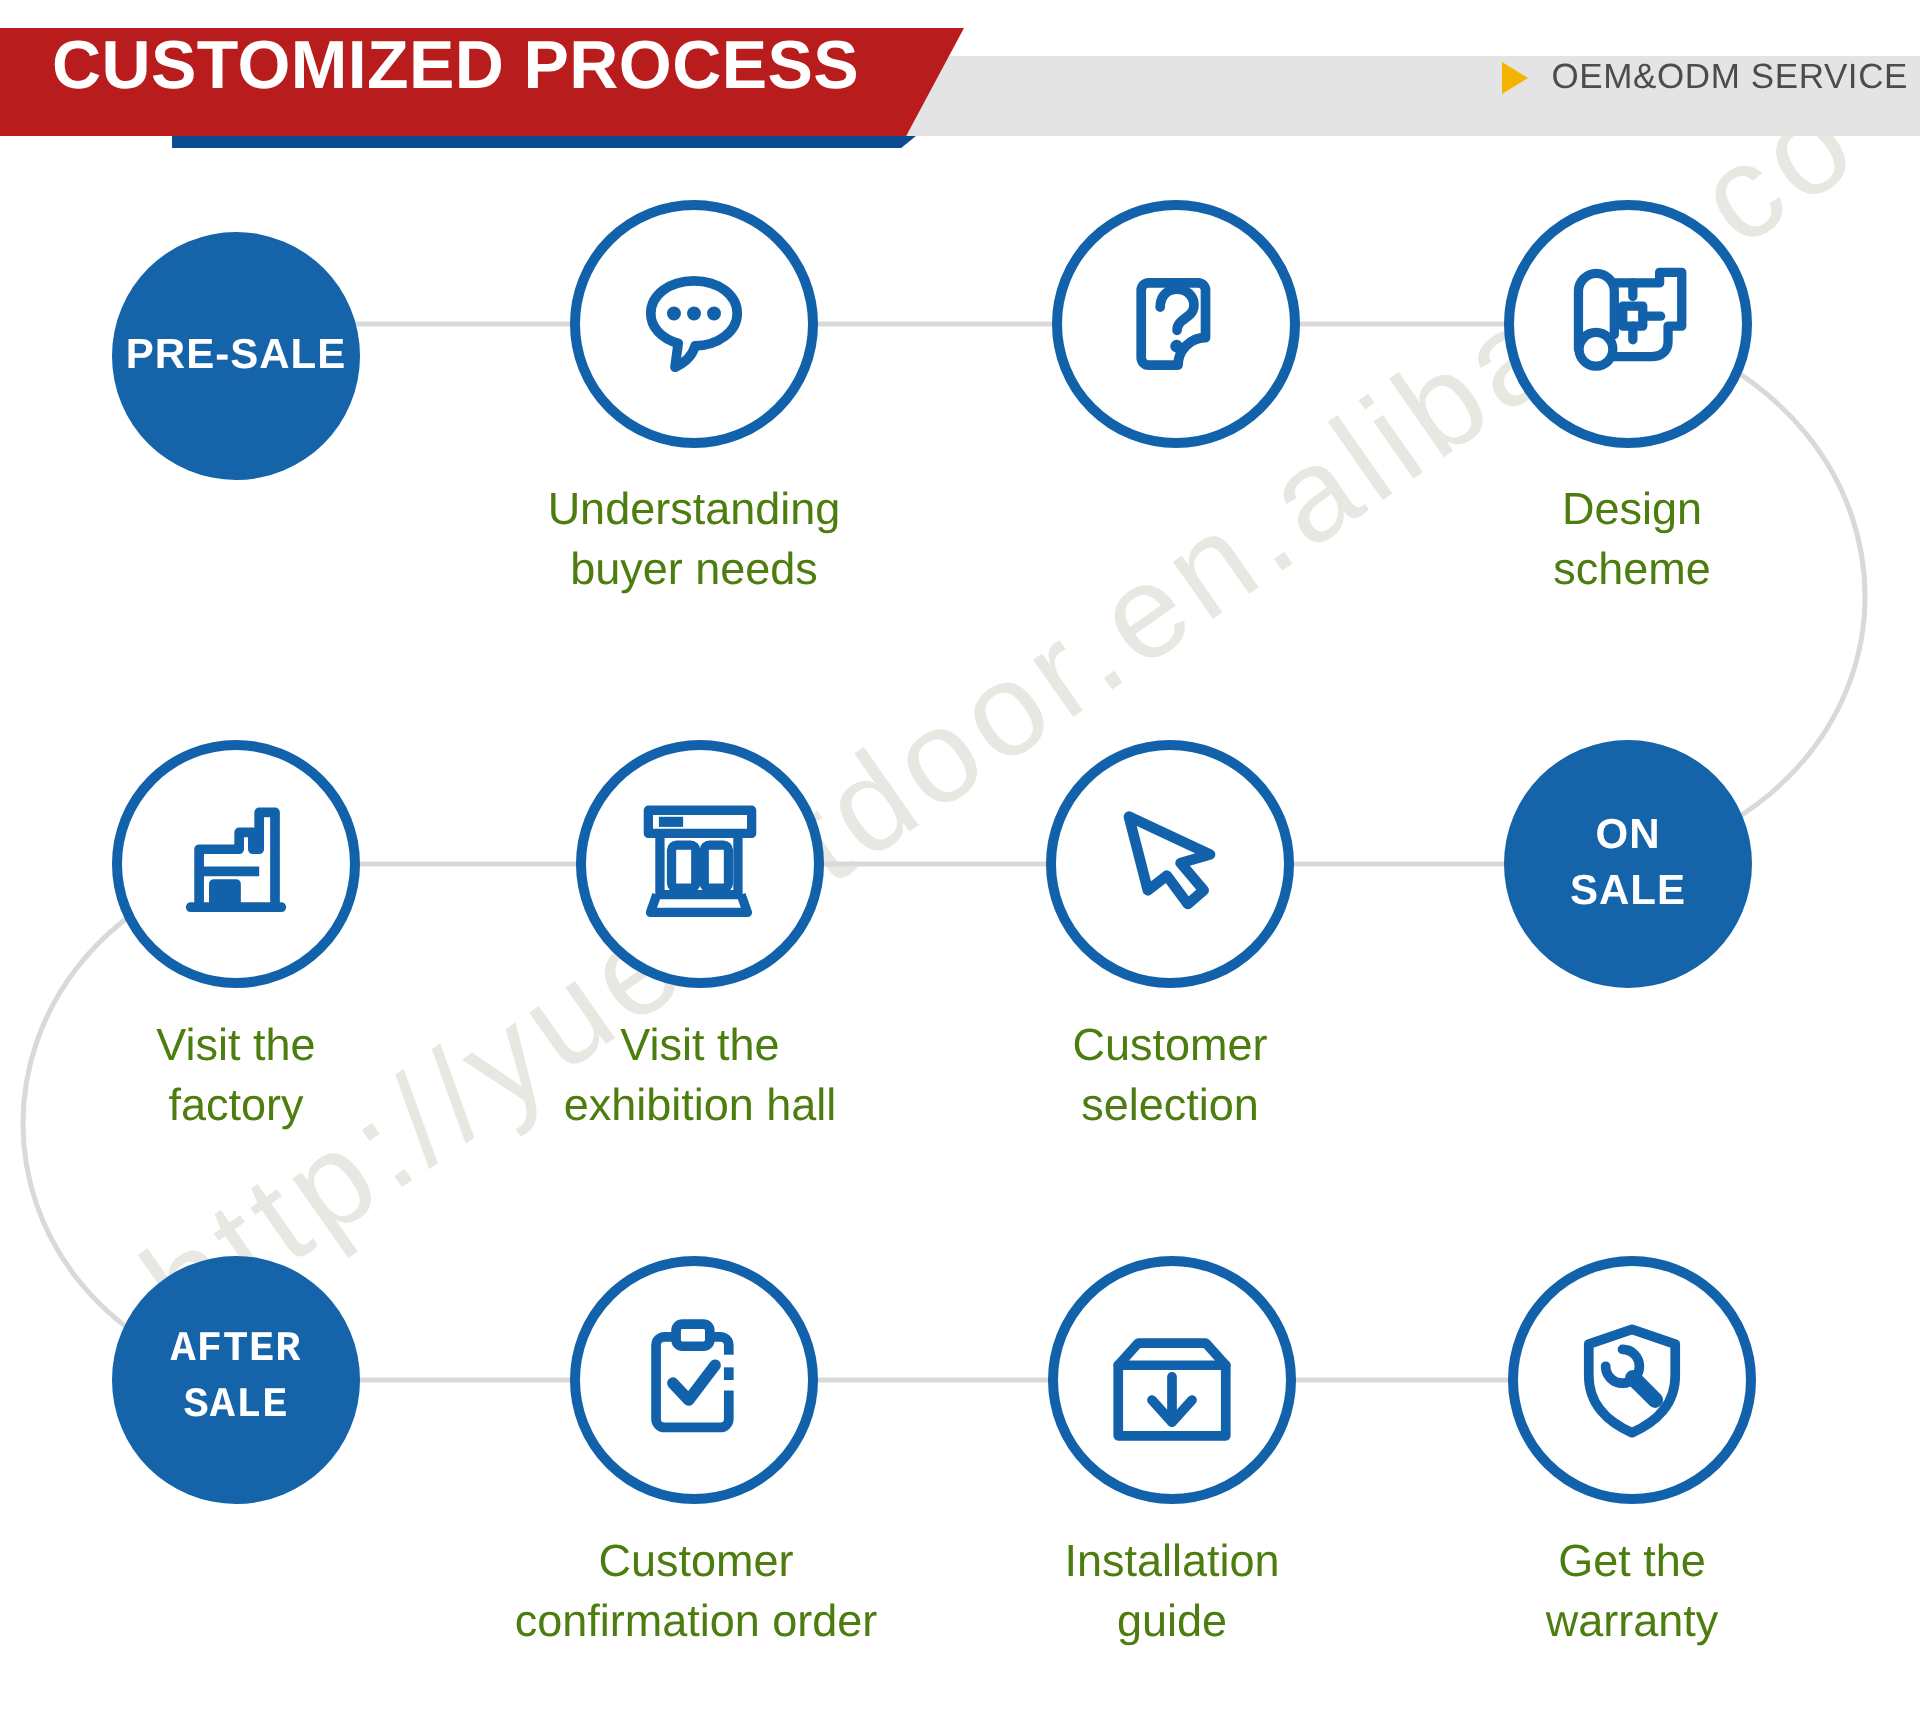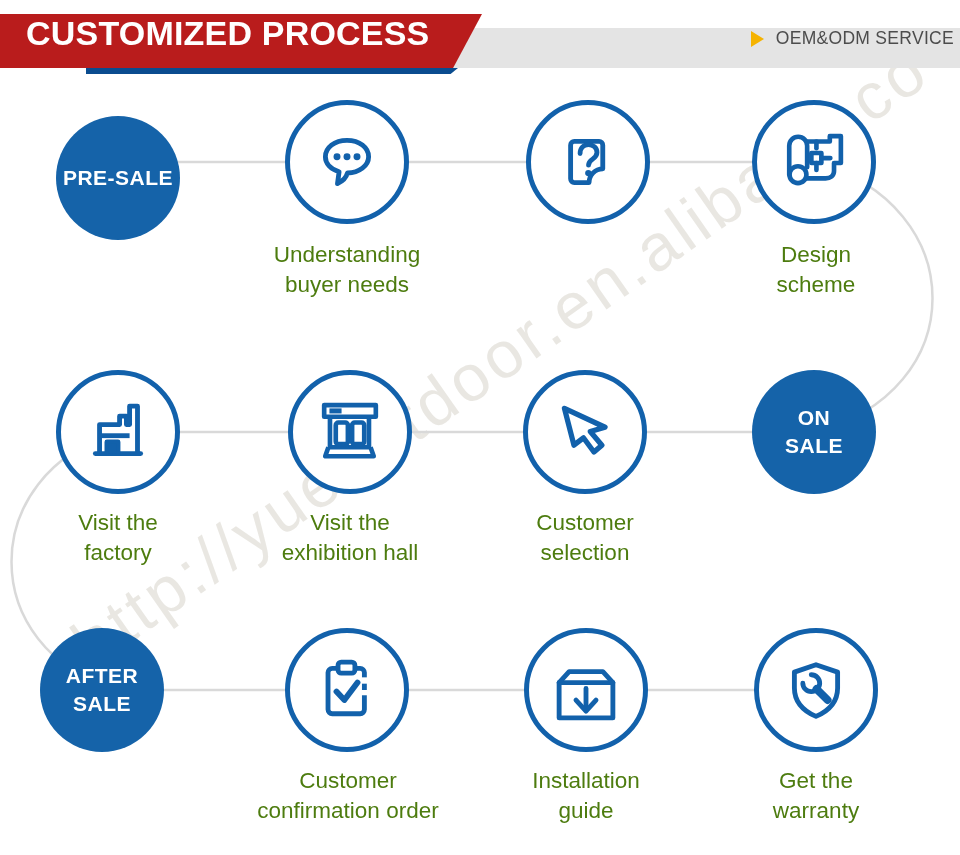--- a/index.html
+++ b/index.html
@@ -152,21 +152,21 @@
         <path d="M17.5 14.5 L56 32.5 L42 36.5 L53 49.5 L45.5 56 L35.5 42.5 L26.5 49.5 Z"></path>
       </g>
     </svg>
   </div>
 
   <div class="circle stage-circle" style="left:752px;top:370px;">
     <span>ON
 SALE</span>
   </div>
 
-  <div class="circle stage-circle" style="left:40px;top:628px;">
+  <div class="circle stage-circle" style="left:56px;top:628px;font-family:Liberation Mono, monospace;">
     <span>AFTER
 SALE</span>
   </div>
 
   <div class="circle step-circle" style="left:285px;top:628px;">
     <svg class="icon-svg" width="78" height="78" viewBox="0 0 74 74">
       <g stroke="#1261ab" stroke-width="4.6" fill="none" stroke-linejoin="round" stroke-linecap="round">
         <rect x="19" y="16.5" width="34.5" height="43" rx="4"></rect>
       </g>
       <rect x="50.5" y="25" width="6" height="6" fill="#ffffff"></rect>

